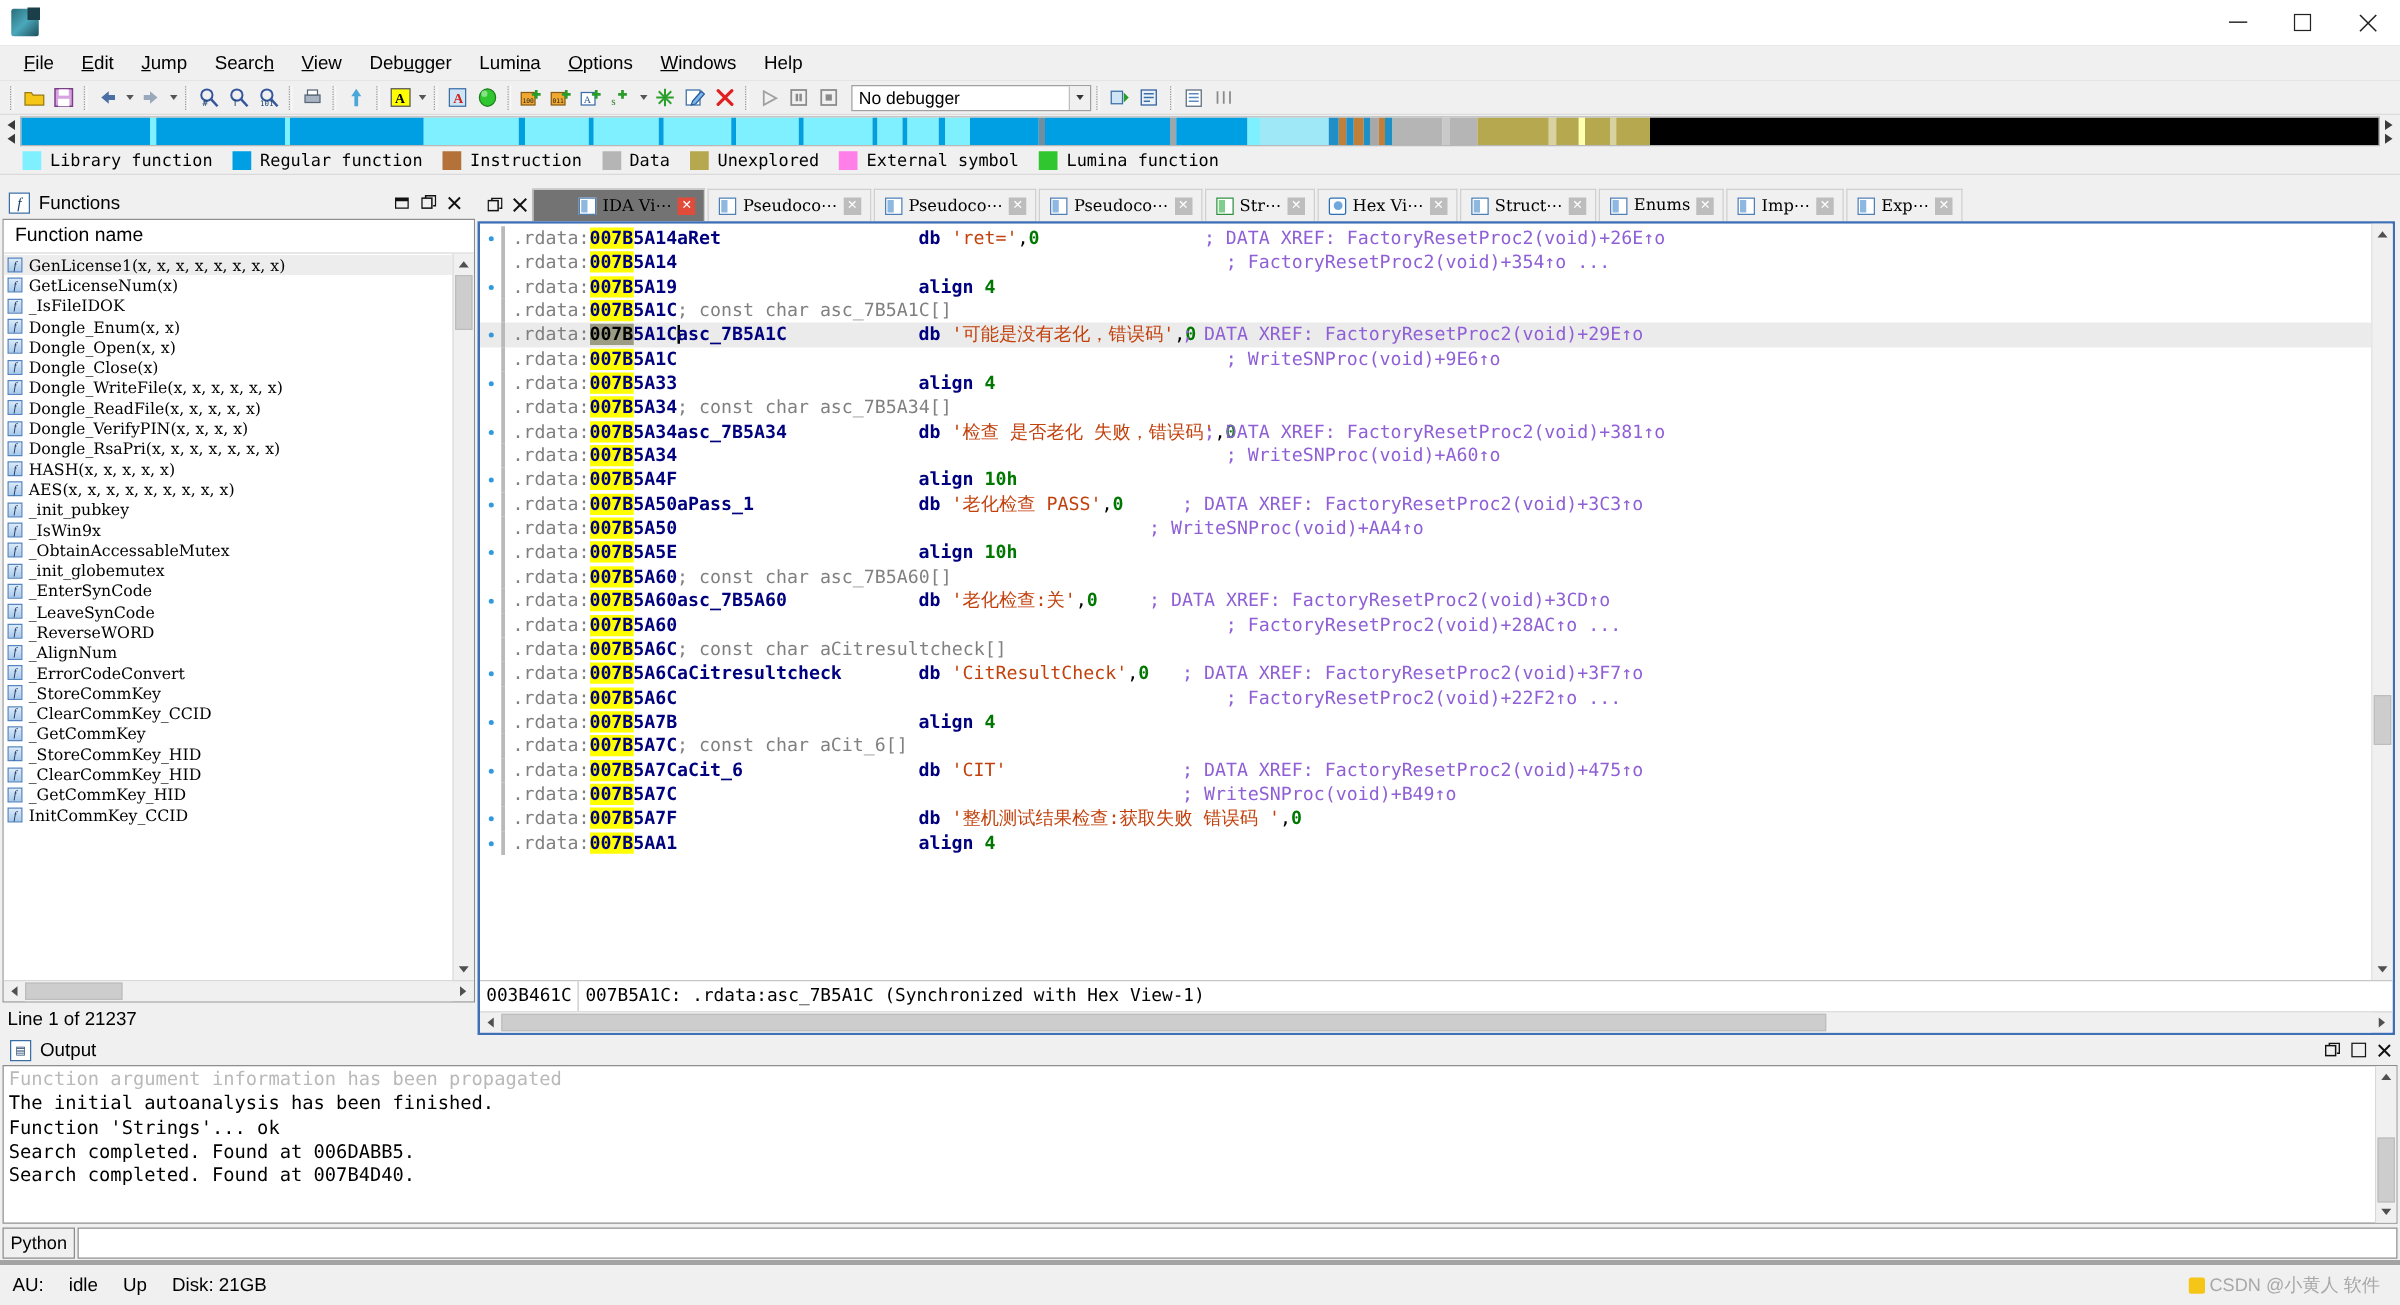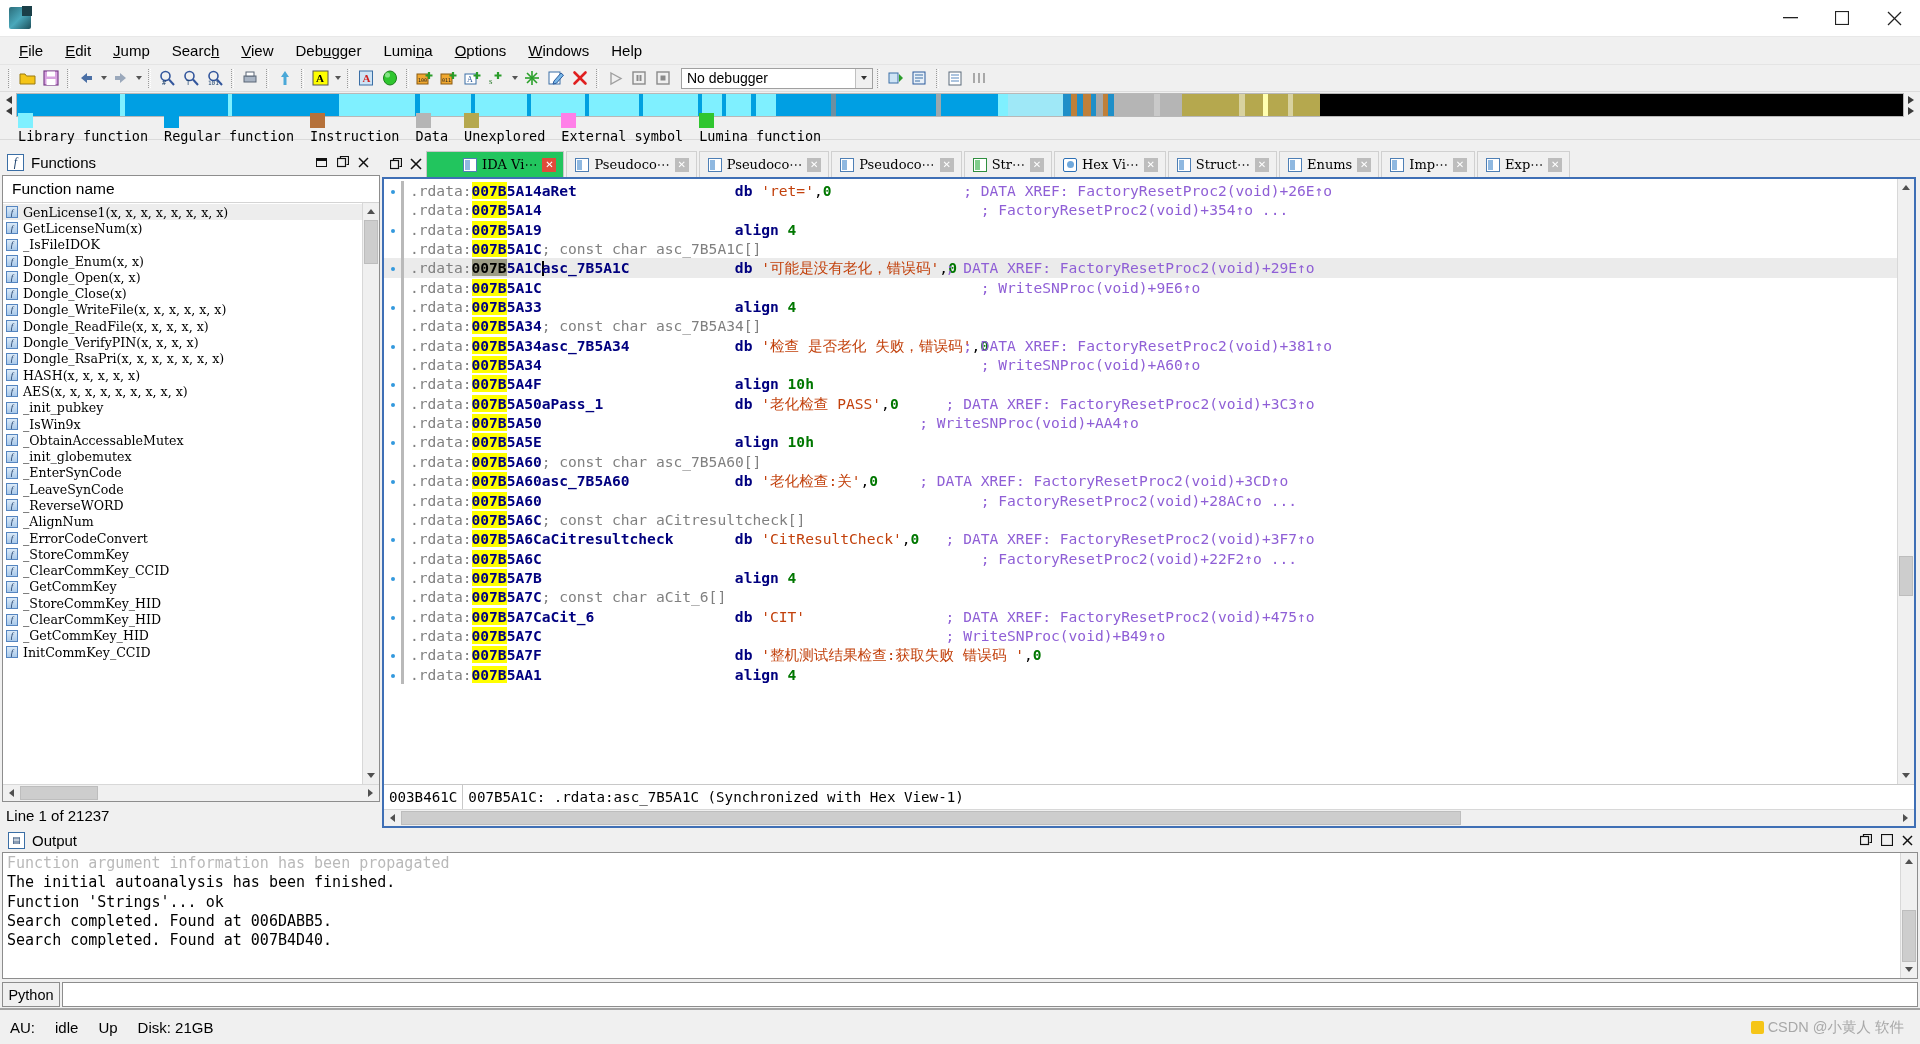--- a/index.html
+++ b/index.html
@@ -110,21 +110,21 @@
     border: 1px solid #b8b8b8; overflow: hidden;
   }
   #navband .seg { height: 100%; }
 
   
   #legend {
     height: 22px; background: #f0f0f0; display: flex;
     align-items: center; padding-left: 18px; gap: 0px;
     border-bottom: 1px solid #dadada;
   }
-  .leg { display: flex; margin-right: 16px; flex-direction: column; }
+  .leg { display: flex; align-items: center; margin-right: 16px; }
   .leg .sw { width: 15px; height: 15px; margin-right: 7px; flex:none; }
   .leg .lb {
     font-family: "DejaVu Sans Mono", monospace; font-size: 13.5px; color: #000;
     white-space: nowrap;
   }
 
   
   #main {
     position: absolute; left: 0; right: 0;
     top: 149px; bottom: 216px;
@@ -229,21 +229,21 @@
   .tab-ctrl {
     width: 20px; height: 26px; display: flex;
     align-items: center; justify-content: center; flex: none;
   }
   .tab {
     height: 26px; display: flex; align-items: center;
     padding: 0 7px 0 8px; background: #f0f0f0;
     border: 1px solid #d0d0d0; border-bottom: none;
     margin-right: 2px; flex: none; gap: 5px;
   }
-  .tab.active { background: #22c55e; border-color:#c8c8c8;padding-left:36px; }
+  .tab.active { background: #737373; border-color:#c8c8c8;padding-left:36px; }
   .tab-ico {
     width: 14px; height: 14px; flex: none; position: relative;
     border: 1px solid #4e7fb5; background: #fff;
   }
   .tab-ico::before {
     content:""; position:absolute; left:1px; top:1px; width:5px; height:10px;
     background: #8fb8e0;
   }
   .tab-ico.si { border-color:#2f8f3f; }
   .tab-ico.si::before { background:#7fce8b; }
@@ -339,21 +339,21 @@
   }
   #out-cmd {
     flex: 1; height: 25px; border: 1px solid #8d8d8d;
     background: #fff; margin-left: 2px;
   }
 
   
   #statusbar {
     position: absolute; left: 0; right: 0; bottom: 0; height: 36px;
     background: #f0f0f0; display: flex; align-items: center;
-    font-size: 15px; color: #000; border-top: 2px solid #a3a3a3;
+    font-size: 15px; color: #000; border-top: 4px solid #a3a3a3;
   }
   .sb-cell { padding: 0 10px; white-space: nowrap; }
   #sb-watermark {
     margin-left: auto; padding-right: 16px; color: #a8a8a8;
     font-size: 14.5px; white-space: nowrap;
   }
   .wm-logo {
     display:inline-block; width:13px;height:13px;background:#f5c518;
     vertical-align:-2px; margin-right:4px; border-radius:2px;
   }

